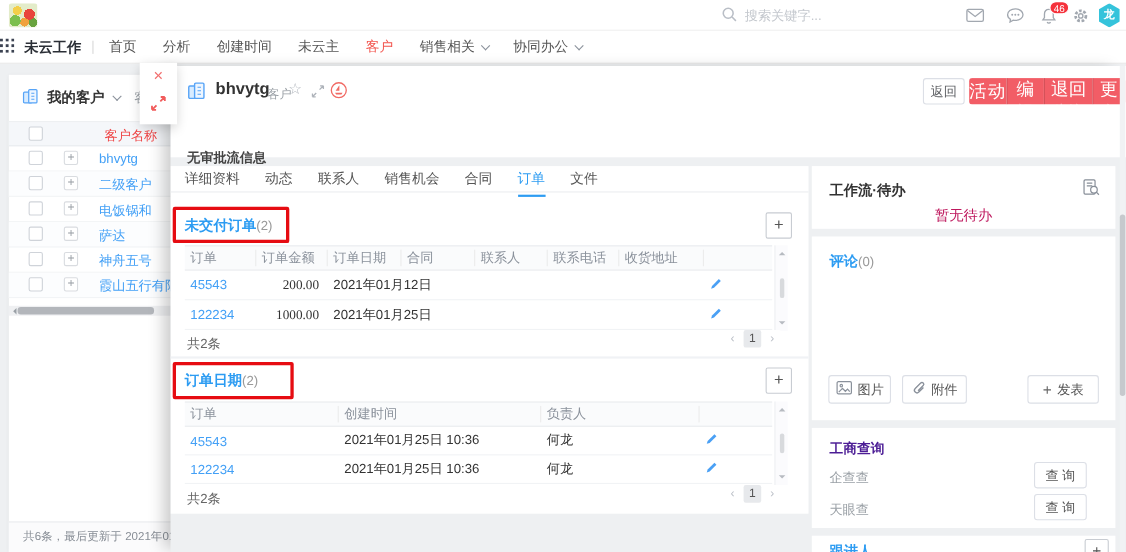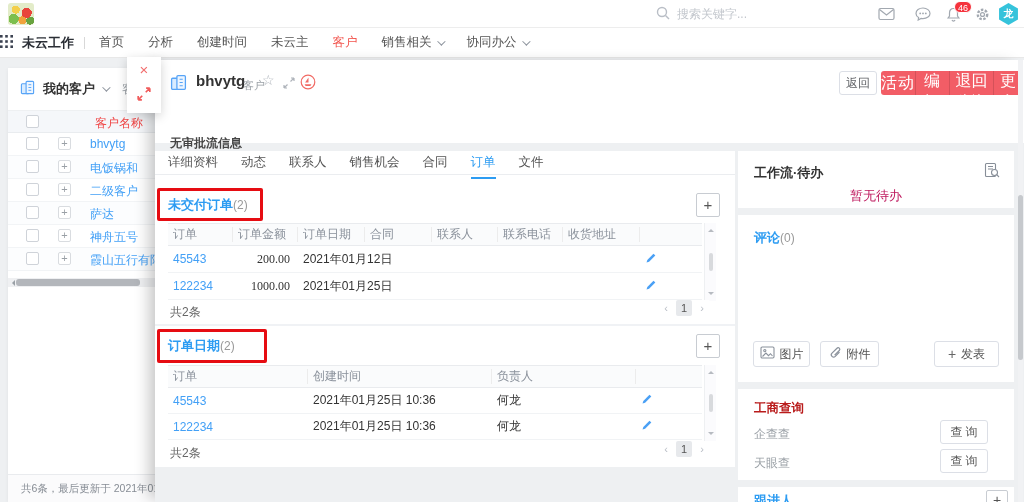--- a/index.html
+++ b/index.html
@@ -139,21 +139,21 @@
   .rc-b { top:155px; height:167px; }
   .rc-btitle { position:absolute; left:16px; top:14px; font-size:13px; font-weight:bold; color:#2d9cf2; }
   .comment-box { position:absolute; left:15px; top:34px; width:246px; height:78px; border:1px solid #e2e5e9;
                  border-radius:3px; resize:none; font-size:12px; color:#666; padding:8px; outline:none;
                  font-family:inherit; }
   .comment-box::placeholder { color:#bfc4cb; }
   .cbtn { position:absolute; top:126px; height:26px; border:1px solid #dcdfe6; border-radius:3px; background:#fff;
           font-size:12px; color:#555; display:flex; align-items:center; justify-content:center; gap:5px;
           cursor:pointer; font-family:inherit; }
   .rc-c { top:329px; height:91px; }
-  .rc-ctitle { position:absolute; left:16px; top:11px; font-size:12.5px; font-weight:bold; color:#b91c1c; }
+  .rc-ctitle { position:absolute; left:16px; top:11px; font-size:12.5px; font-weight:bold; color:#4c1d95; }
   .biz-label { position:absolute; left:16px; font-size:12px; color:#9aa0a6; }
   .biz-btn { position:absolute; left:202px; width:48px; height:24px; border:1px solid #dcdfe6; border-radius:3px;
              background:#fff; font-size:12px; color:#555; letter-spacing:3px; padding-left:3px; cursor:pointer;
              font-family:inherit; }
   .rc-d { top:427px; height:40px; }
   .rc-dtitle { position:absolute; left:16px; top:5px; font-size:13px; font-weight:bold; color:#2d9cf2; }
   .rc-dadd { position:absolute; left:248px; top:3px; width:22px; height:22px; border:1px solid #c8ccd2;
              border-radius:2px; color:#555; font-size:14px; line-height:19px; text-align:center; cursor:pointer; }
   .rc-dadd::before { content:"+"; }
 
@@ -258,26 +258,26 @@
   </div>
   <div>
     <div class="sb-row">
         <span class="cbx"></span>
         <span class="plusbox"></span>
         <span class="sb-link">bhvytg</span>
       </div>
     <div class="sb-row">
         <span class="cbx"></span>
         <span class="plusbox"></span>
-        <span class="sb-link">电饭锅和</span>
+        <span class="sb-link">二级客户</span>
       </div>
     <div class="sb-row">
         <span class="cbx"></span>
         <span class="plusbox"></span>
-        <span class="sb-link">二级客户</span>
+        <span class="sb-link">电饭锅和</span>
       </div>
     <div class="sb-row">
         <span class="cbx"></span>
         <span class="plusbox"></span>
         <span class="sb-link">萨达</span>
       </div>
     <div class="sb-row">
         <span class="cbx"></span>
         <span class="plusbox"></span>
         <span class="sb-link">神舟五号</span>

